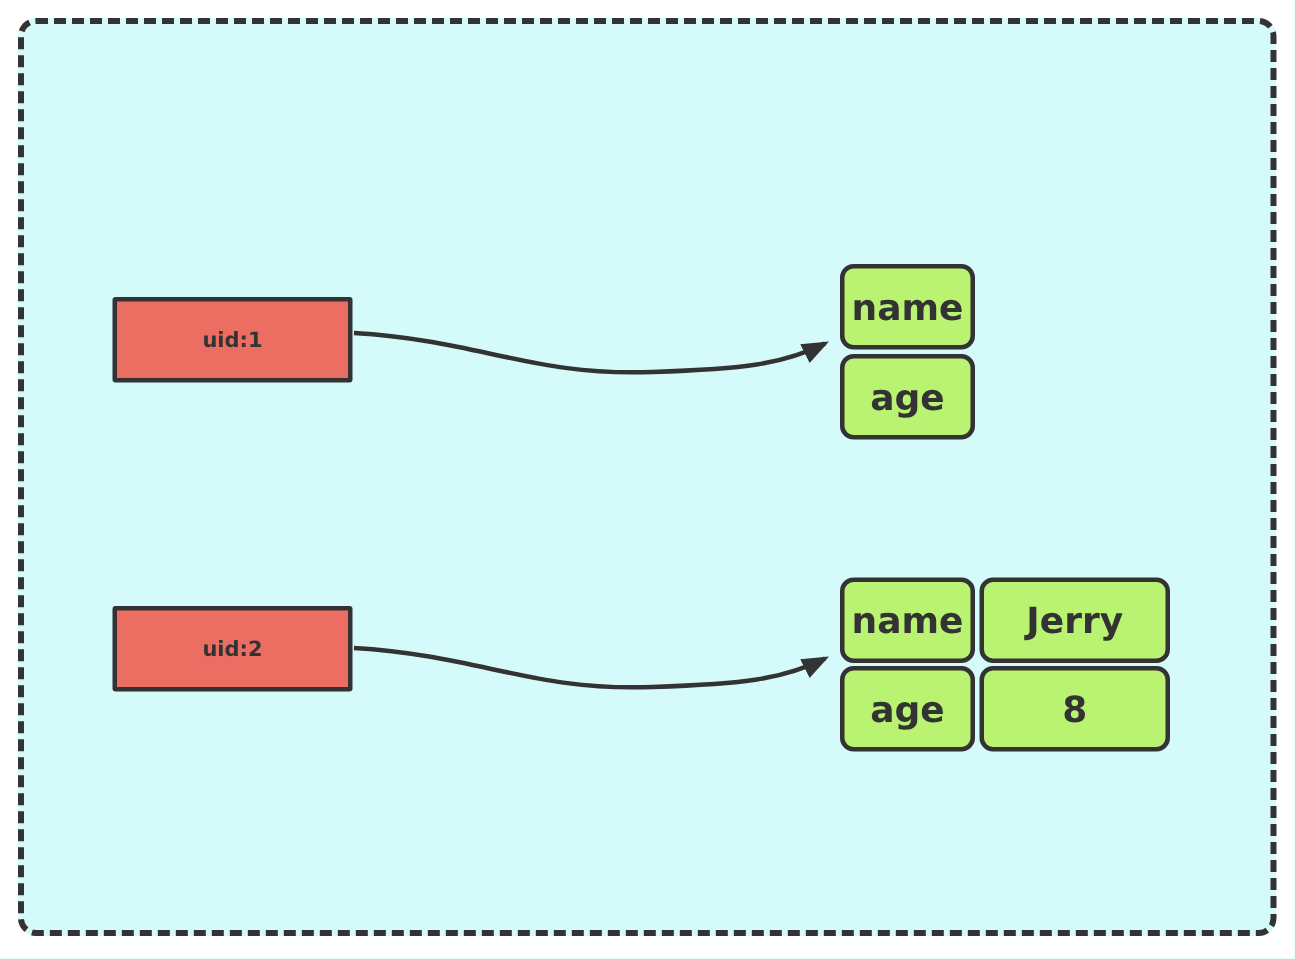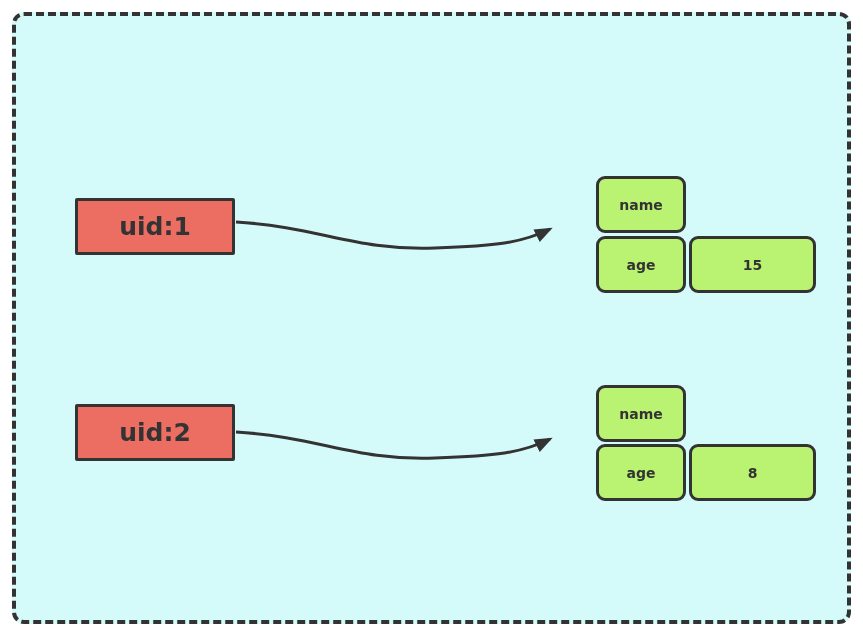--- a/index.html
+++ b/index.html
@@ -34,35 +34,34 @@
     stroke-width: 3;
   }
   .keybox {
     position: absolute;
     box-sizing: border-box;
     width: 160px; height: 57px;
     background: var(--key-fill, #EC6E63);
     border: 3px solid var(--stroke, #333333);
     border-radius: 2px;
     display: flex; align-items: center; justify-content: center;
-    font-size: 25px; font-weight: 700;
+    font-size: 14px; font-weight: 700;
     color: var(--text-color, #333333);
   }
   .key1 { left: 75px; top: 198px; }
   .key2 { left: 75px; top: 404px; }
   .cell {
     position: absolute;
     box-sizing: border-box;
     background: var(--field-fill, #BAF371);
     border: 3px solid var(--stroke, #4A4A4A);
     border-radius: 9px;
     display: flex; align-items: center; justify-content: center;
-    font-size: 14px; font-weight: 700;
+    font-size: 24px; font-weight: 700;
     color: var(--text-color, #333333);
-    margin-left: 36px;
   }
   .cell.key-col   { left: 560px; width: 90px;  height: 57px; }
   .cell.val-col   { left: 653px; width: 127px; height: 57px; }
   .t1.row1 { top: 176px; }
   .t1.row2 { top: 236px; }
   .t2.row1 { top: 385px; }
   .t2.row2 { top: 444px; }
 </style>
 </head>
 <body>
@@ -83,29 +82,29 @@
 
   <div class="keybox key1">
     <span>uid:1</span>
   </div>
   <div class="cell key-col t1 row1">
     <span>name</span>
   </div>
   <div class="cell key-col t1 row2">
     <span>age</span>
   </div>
-  <div class="cell val-col t1 row2">
-    <span>15</span>
-  </div>
 
   <div class="keybox key2">
     <span>uid:2</span>
   </div>
   <div class="cell key-col t2 row1">
     <span>name</span>
+  </div>
+  <div class="cell val-col t2 row1">
+    <span>Jerry</span>
   </div>
   <div class="cell key-col t2 row2">
     <span>age</span>
   </div>
   <div class="cell val-col t2 row2">
     <span>8</span>
   </div>
 
 </div>
 

